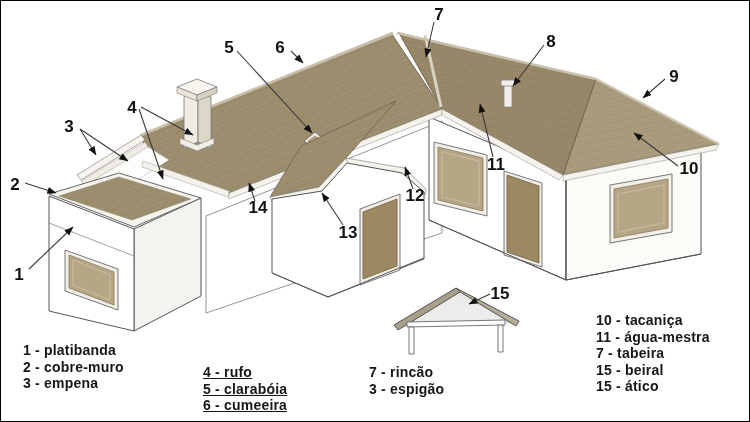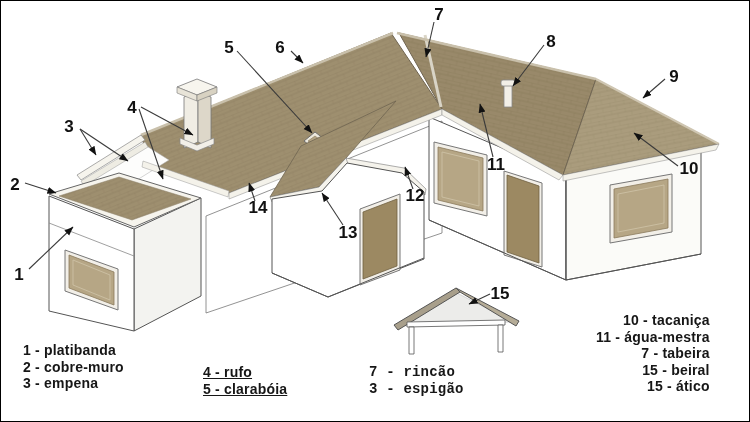--- a/index.html
+++ b/index.html
@@ -185,26 +185,27 @@
   </svg>
 
   <div class="legend-col" style="left:22px;top:341px;">
     <div>1 - platibanda</div>
     <div>2 - cobre-muro</div>
     <div>3 - empena</div>
   </div>
   <div class="legend-col" style="left:202px;top:363px;text-decoration:underline;">
     <div>4 - rufo</div>
     <div>5 - clarabóia</div>
-  </div>
-  <div class="legend-col" style="left:368px;top:363px;font-family:Liberation Mono, monospace;">
+    <div>6 - cumeeira</div>
+  </div>
+  <div class="legend-col" style="left:368px;top:363px;">
     <div>7 - rincão</div>
     <div>3 - espigão</div>
   </div>
-  <div class="legend-col" style="left:595px;top:311px;text-align:right;">
+  <div class="legend-col" style="left:595px;top:311px;">
     <div>10 - tacaniça</div>
     <div>11 - água-mestra</div>
     <div>7 - tabeira</div>
     <div>15 - beiral</div>
     <div>15 - ático</div>
   </div>
 
 </div>
 
 </body></html>

